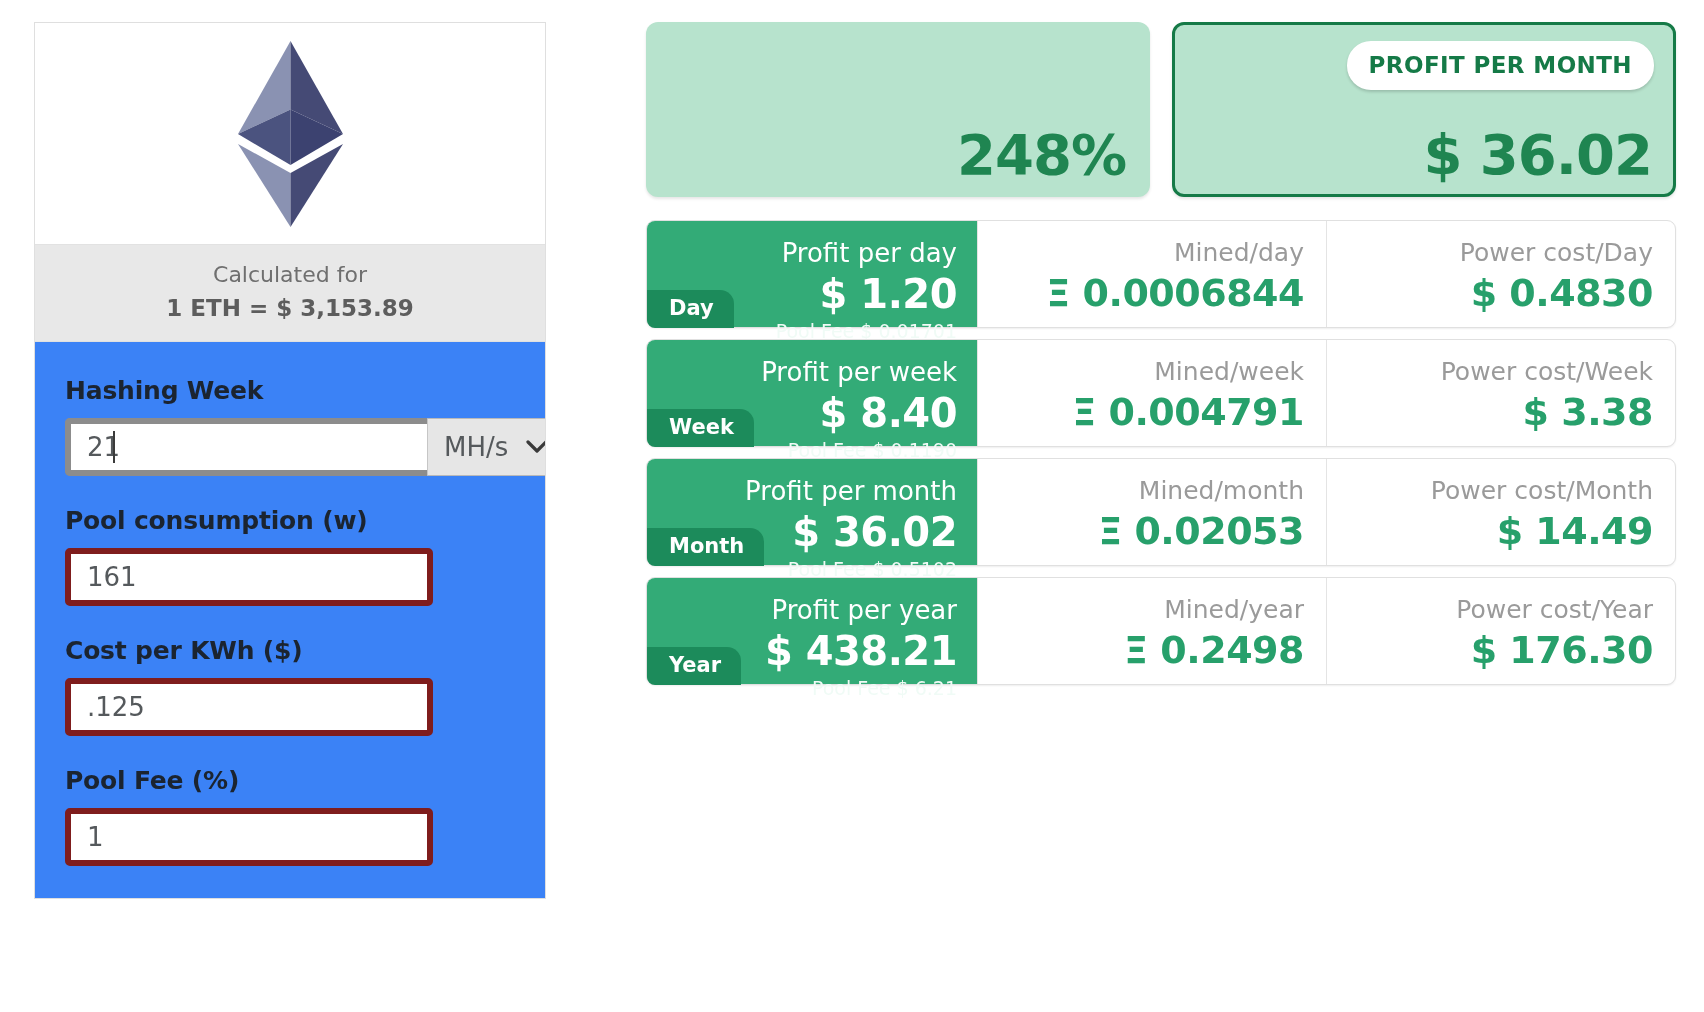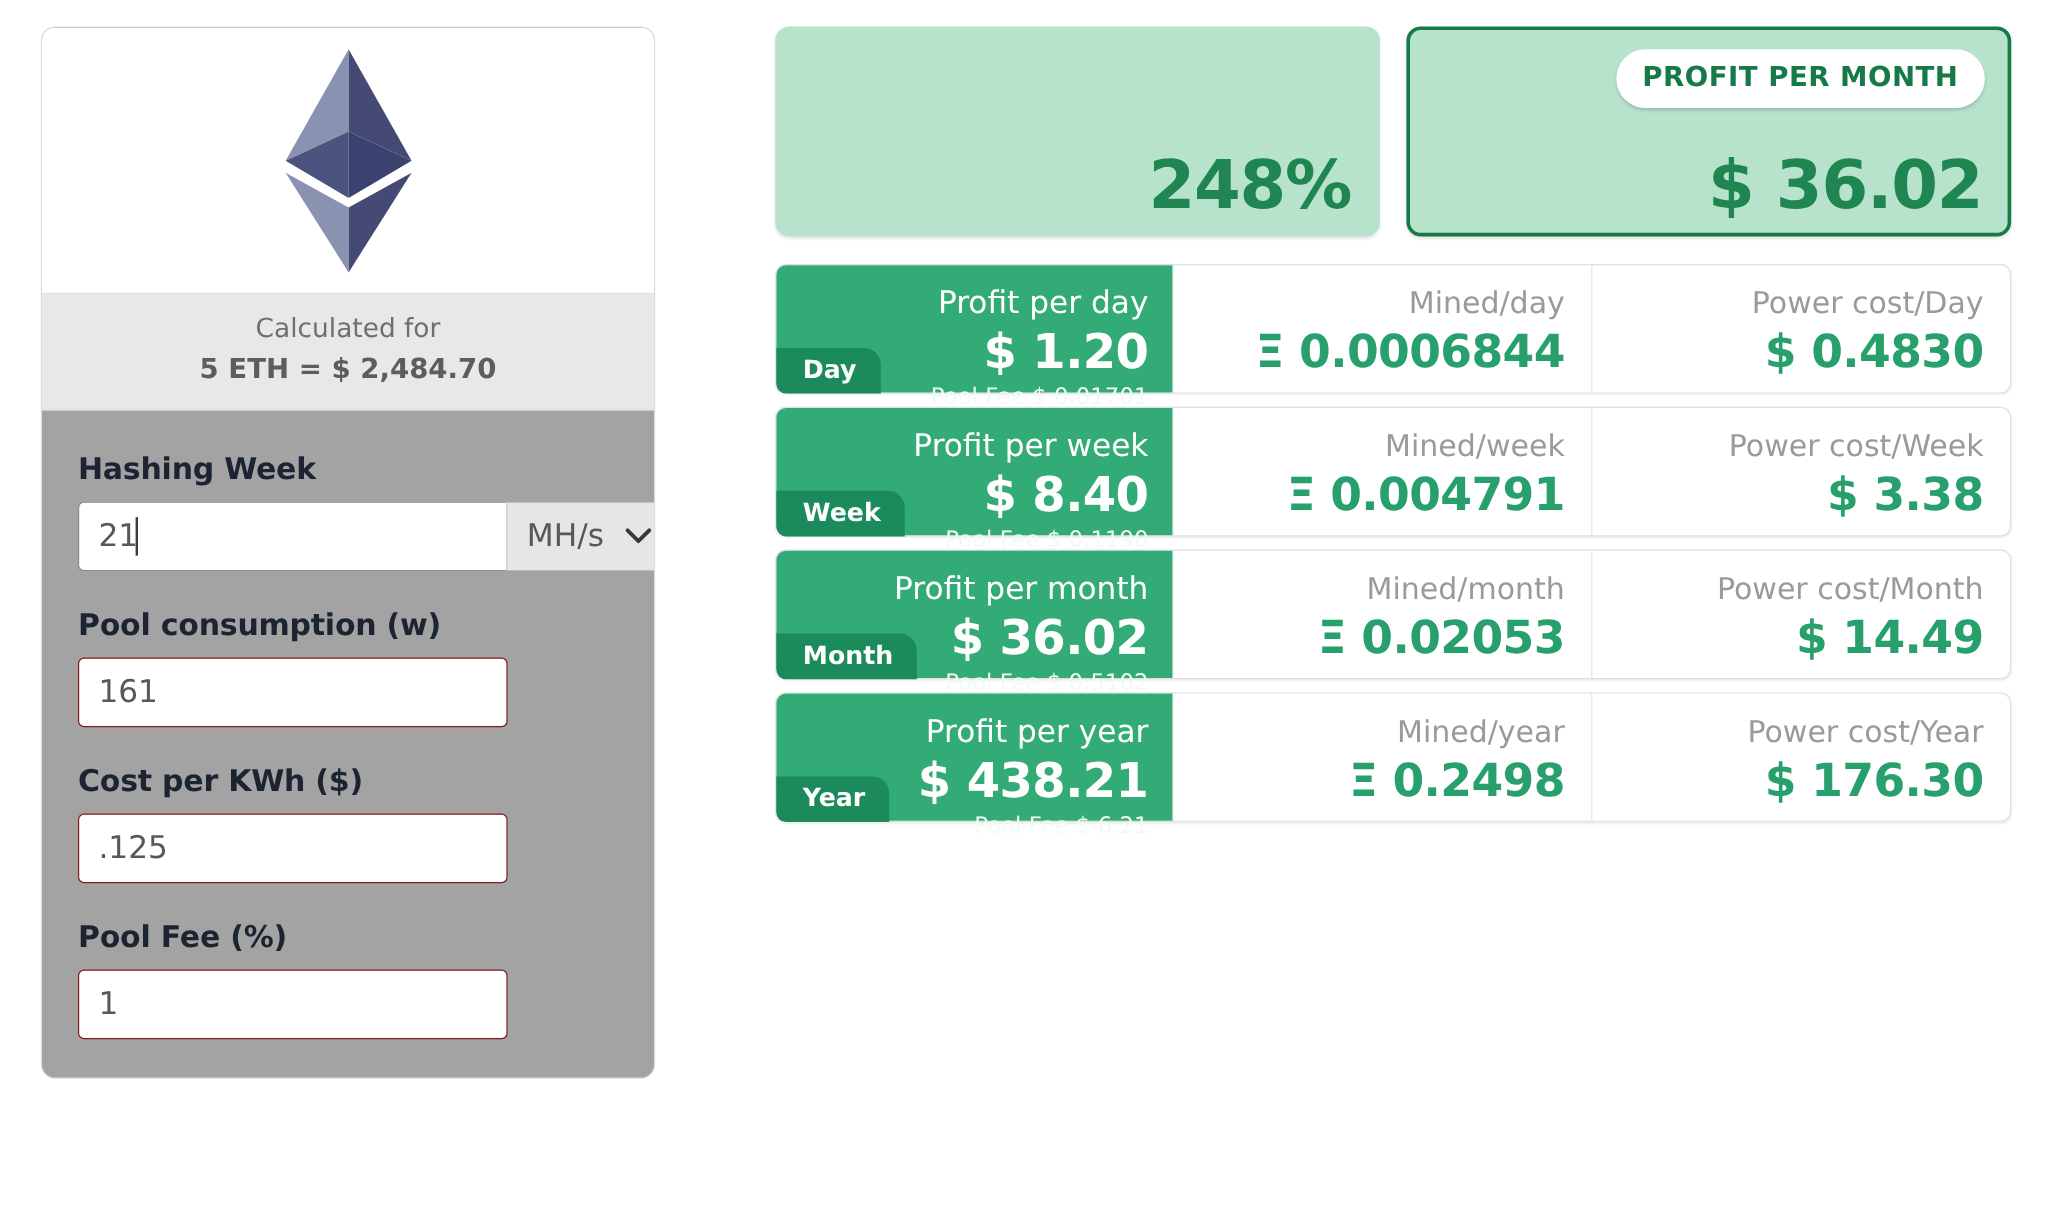--- a/index.html
+++ b/index.html
@@ -23,23 +23,23 @@
 
   
   .left-col {
     width: 512px;
     flex: 0 0 512px;
     padding-right: 0;
   }
 
   .calc-card {
     width: 512px;
-    background: #a3a3a3;
+    background: #3b82f6;
     border: 1px solid #dfdfdf;
-    border-radius: 12px;
+    border-radius: 0;
     overflow: hidden;
     padding-bottom: 32px;
   }
 
   .logo-box {
     background: #ffffff;
     height: 222px;
     display: flex;
     align-items: center;
     justify-content: center;
@@ -78,21 +78,21 @@
   }
   .field-block { margin-bottom: 30px; }
   .field-block:last-child { margin-bottom: 0; }
 
   .input-row { display: flex; align-items: stretch; }
 
   .text-input {
     flex: 1 1 auto;
     height: 58px;
     background: #ffffff;
-    border: 1px solid #7f1d1d;
+    border: 6px solid #7f1d1d;
     border-radius: 5px;
     font-size: 26px;
     color: #55595c;
     padding: 0 16px;
     font-family: "DejaVu Sans", "Liberation Sans", sans-serif;
     outline: none;
     min-width: 0;
   }
   .text-input.caret {
     border-color: #8c8c8c;
@@ -277,21 +277,21 @@
           <polygon points="57.5,2 110,95 57.5,70.5" fill="#454a75"></polygon>
           <polygon points="5,95 57.5,70.5 57.5,126" fill="#4b537f"></polygon>
           <polygon points="110,95 57.5,70.5 57.5,126" fill="#3c4270"></polygon>
           <polygon points="5,105 57.5,134 57.5,188" fill="#8a92b2"></polygon>
           <polygon points="110,105 57.5,134 57.5,188" fill="#454a75"></polygon>
         </svg>
       </div>
 
       <div class="calc-for">
         <div class="calc-for-label">Calculated for</div>
-        <div class="calc-for-rate">5 ETH = $ 2,484.70</div>
+        <div class="calc-for-rate">1 ETH = $ 3,153.89</div>
       </div>
 
       <div class="fields">
 
         <div class="field-block">
           <div class="field-label">Hashing Week</div>
           <div class="input-row">
             <div class="caret-wrap">
               <input class="text-input caret" type="text" value="21" style="">
               <span class="caret-bar"></span>

